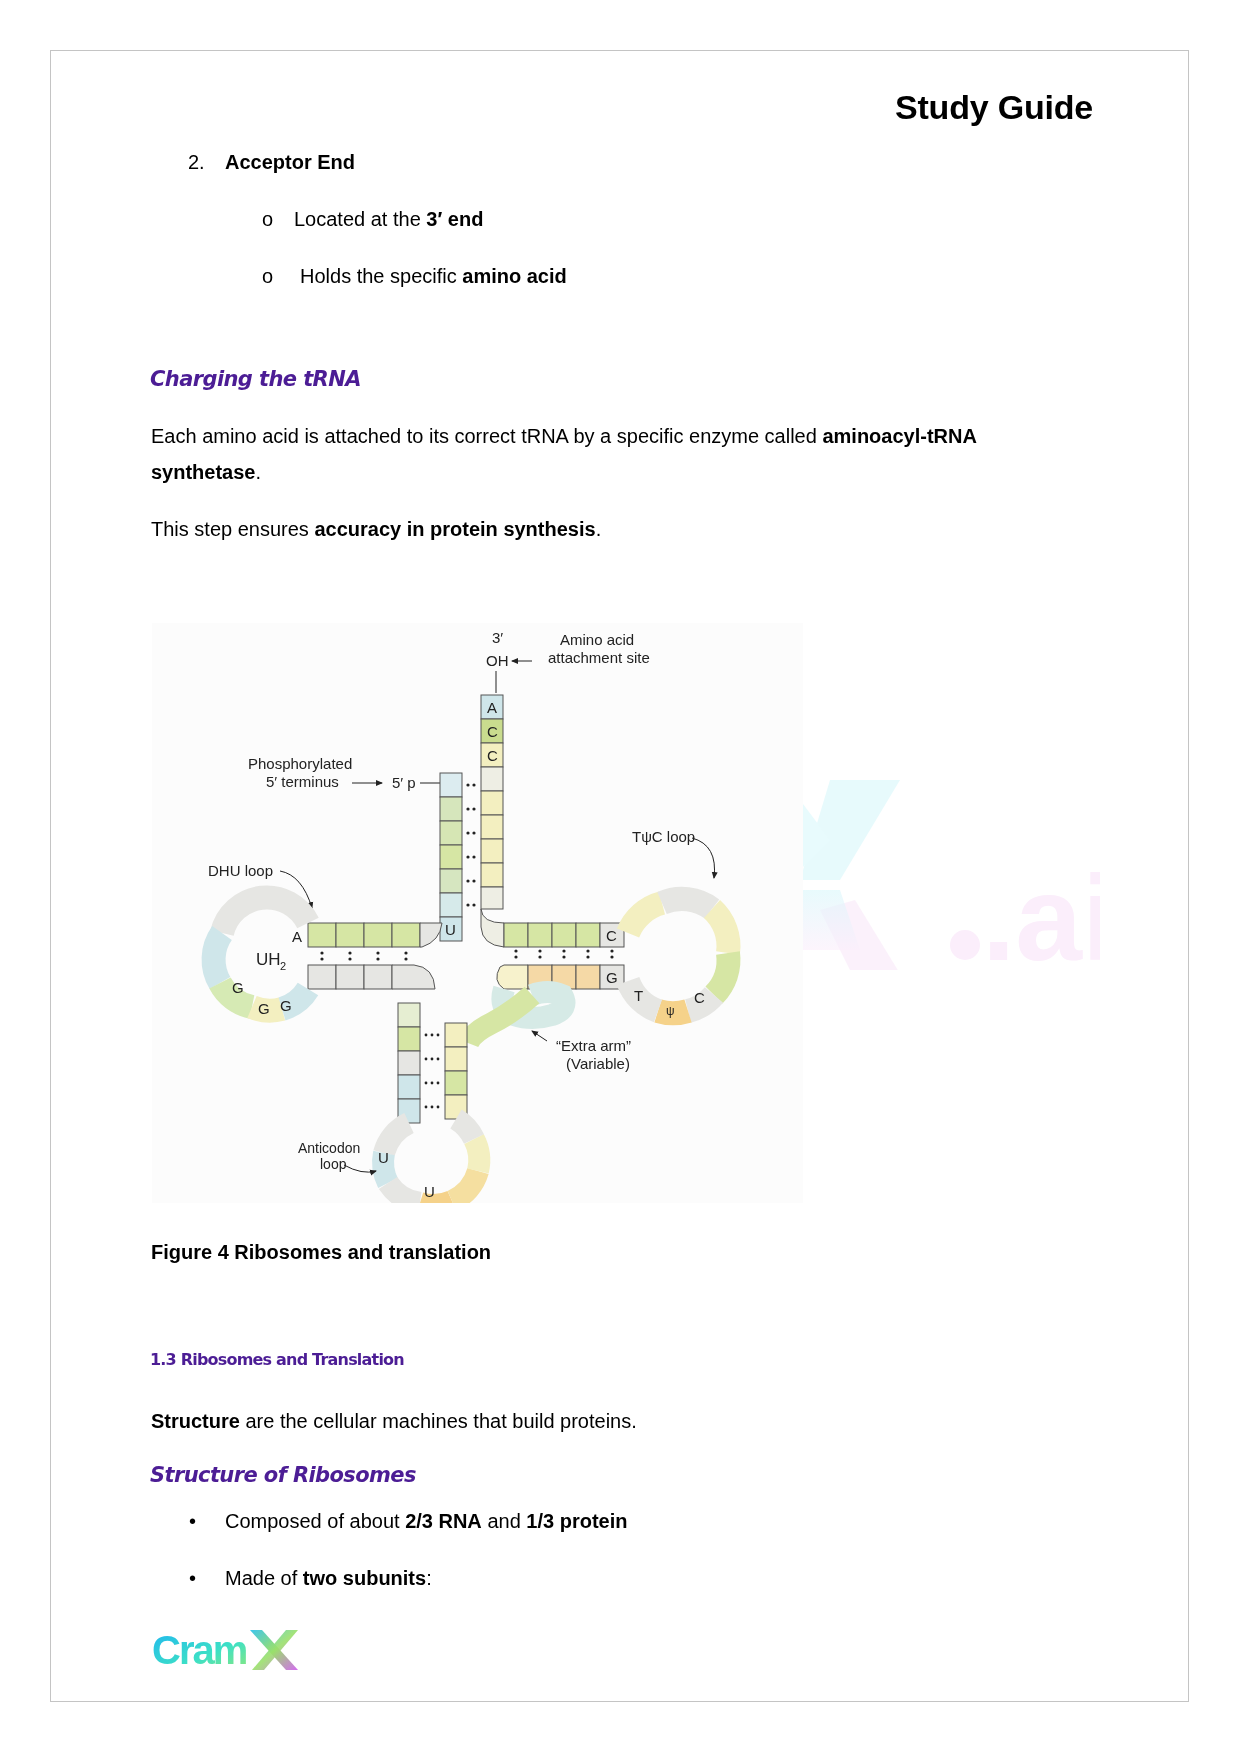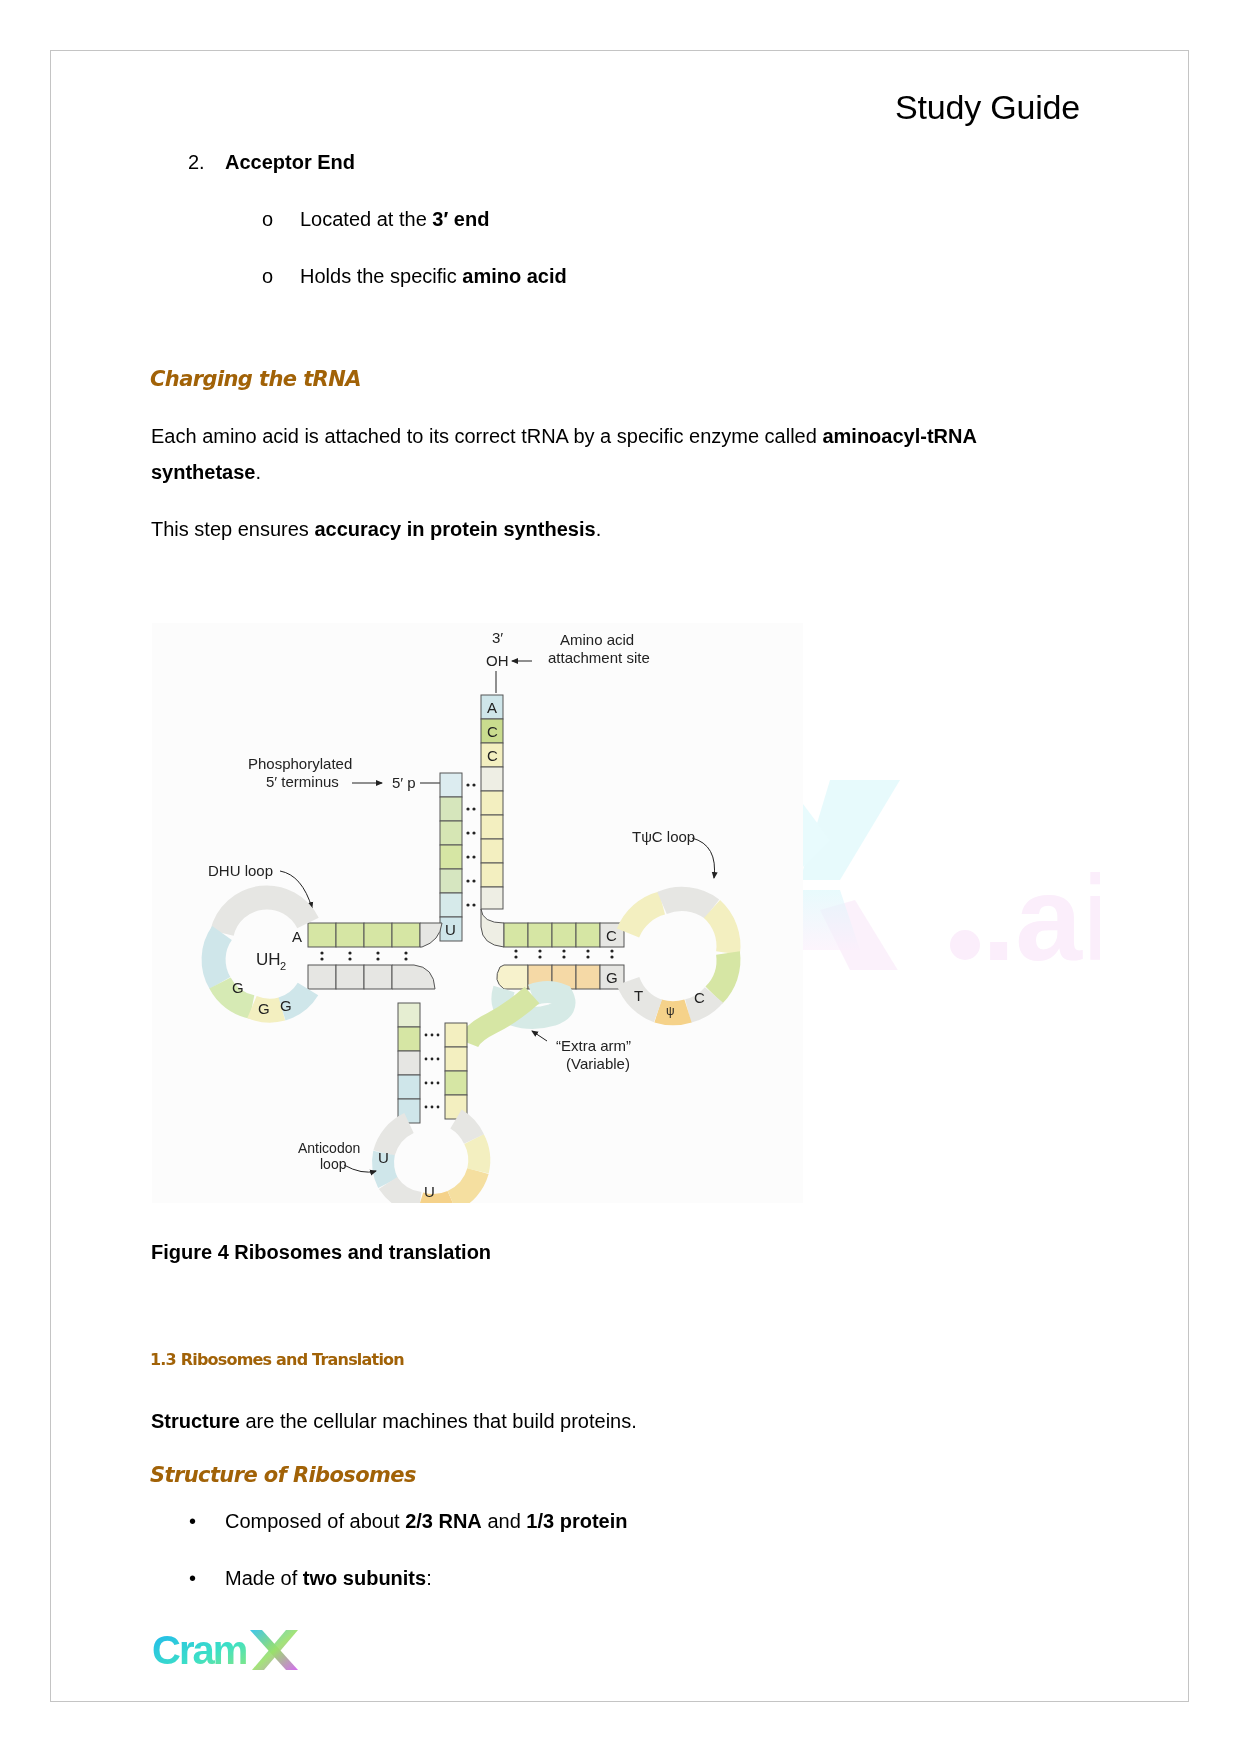--- a/index.html
+++ b/index.html
@@ -1,41 +1,41 @@
 <!DOCTYPE html>
 <html><head>
 <meta charset="utf-8">
 <style>
   html,body{margin:0;padding:0;background:#ffffff;}
   body{width:1241px;height:1754px;position:relative;overflow:hidden;font-family:"Liberation Sans",sans-serif;color:#000;}
   .page-border{position:absolute;left:50px;top:50px;width:1139px;height:1652px;border:1.5px solid #c4c4c4;box-sizing:border-box;}
   .abs{position:absolute;white-space:nowrap;}
-  .header-title{left:895px;top:88px;font-size:34px;font-weight:normal;letter-spacing:-0.2px;text-align:right;}
+  .header-title{left:895px;top:88px;font-size:34px;font-weight:bold;letter-spacing:-0.2px;text-align:right;}
   .body{font-size:20px;line-height:24px;}
   .b{font-weight:bold;}
-  .blue-heading{font-family:"DejaVu Sans",sans-serif;color:#a16207;font-weight:bold;}
+  .blue-heading{font-family:"DejaVu Sans",sans-serif;color:#4c1d95;font-weight:bold;}
   .sub-heading{font-style:italic;font-size:21px;letter-spacing:-0.6px;}
   .main-heading{font-size:16px;letter-spacing:-0.8px;}
   .figure{position:absolute;left:152px;top:623px;width:651px;height:580px;background:#fcfcfc;}
   .watermark{position:absolute;left:800px;top:760px;width:300px;height:210px;}
   .logo{position:absolute;left:150px;top:1624px;width:150px;height:48px;}
   svg text{font-family:"Liberation Sans",sans-serif;}
 </style>
 </head>
 <body>
 
 <div class="page-border"></div>
 
 <div class="abs header-title">Study Guide</div>
 
 <div class="abs body" style="left:188px;top:150px;">2.</div>
 <div class="abs body b" style="left:225px;top:150px;">Acceptor End</div>
 
 <div class="abs body" style="left:262px;top:207px;">o</div>
-<div class="abs body" style="left:300px;top:207px;">
+<div class="abs body" style="left:294px;top:207px;">
   <span>Located at the </span><span class="b">3′ end</span>
 </div>
 
 <div class="abs body" style="left:262px;top:264px;">o</div>
 <div class="abs body" style="left:300px;top:264px;">
   <span>Holds the specific </span><span class="b">amino acid</span>
 </div>
 
 <div class="abs blue-heading sub-heading" style="left:150px;top:367px;">Charging the tRNA</div>
 

